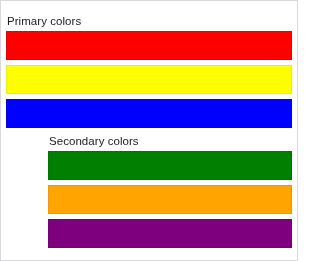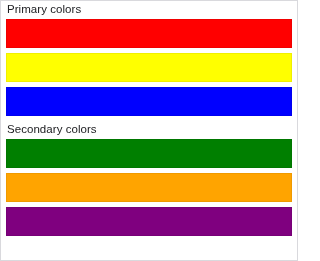--- a/index.html
+++ b/index.html
@@ -12,21 +12,21 @@
     background: #ffffff;
     font-family: "Liberation Sans", sans-serif;
     overflow: hidden;
   }
   .page {
     box-sizing: border-box;
     width: 298px;
     height: 261px;
     background: #ffffff;
     border: 1px solid #d9d9dd;
-    padding: 0 5px;
+    padding: 12px 5px;
     overflow: hidden;
   }
   .section {
     display: block;
   }
   .section-heading {
     font-size: 11.5px;
     line-height: 14px;
     color: #202124;
     margin: 1px 0 3px 0;
@@ -43,20 +43,21 @@
     width: 100%;
     height: 29px;
     margin-bottom: 5px;
     border: 1px solid rgba(0,0,0,0.06);
   }
   .swatch:last-child {
     margin-bottom: 0;
   }
   .section + .section {
     margin-top: 6px;
+    margin-left: 42px;
   }
 </style>
 </head>
 <body>
 
 <div class="page" style="background-color: rgb(255, 255, 255); border-color: rgb(217, 217, 221);">
 
   <div class="section">
     <div class="section-heading">Primary colors</div>
     <div class="swatch-list">

